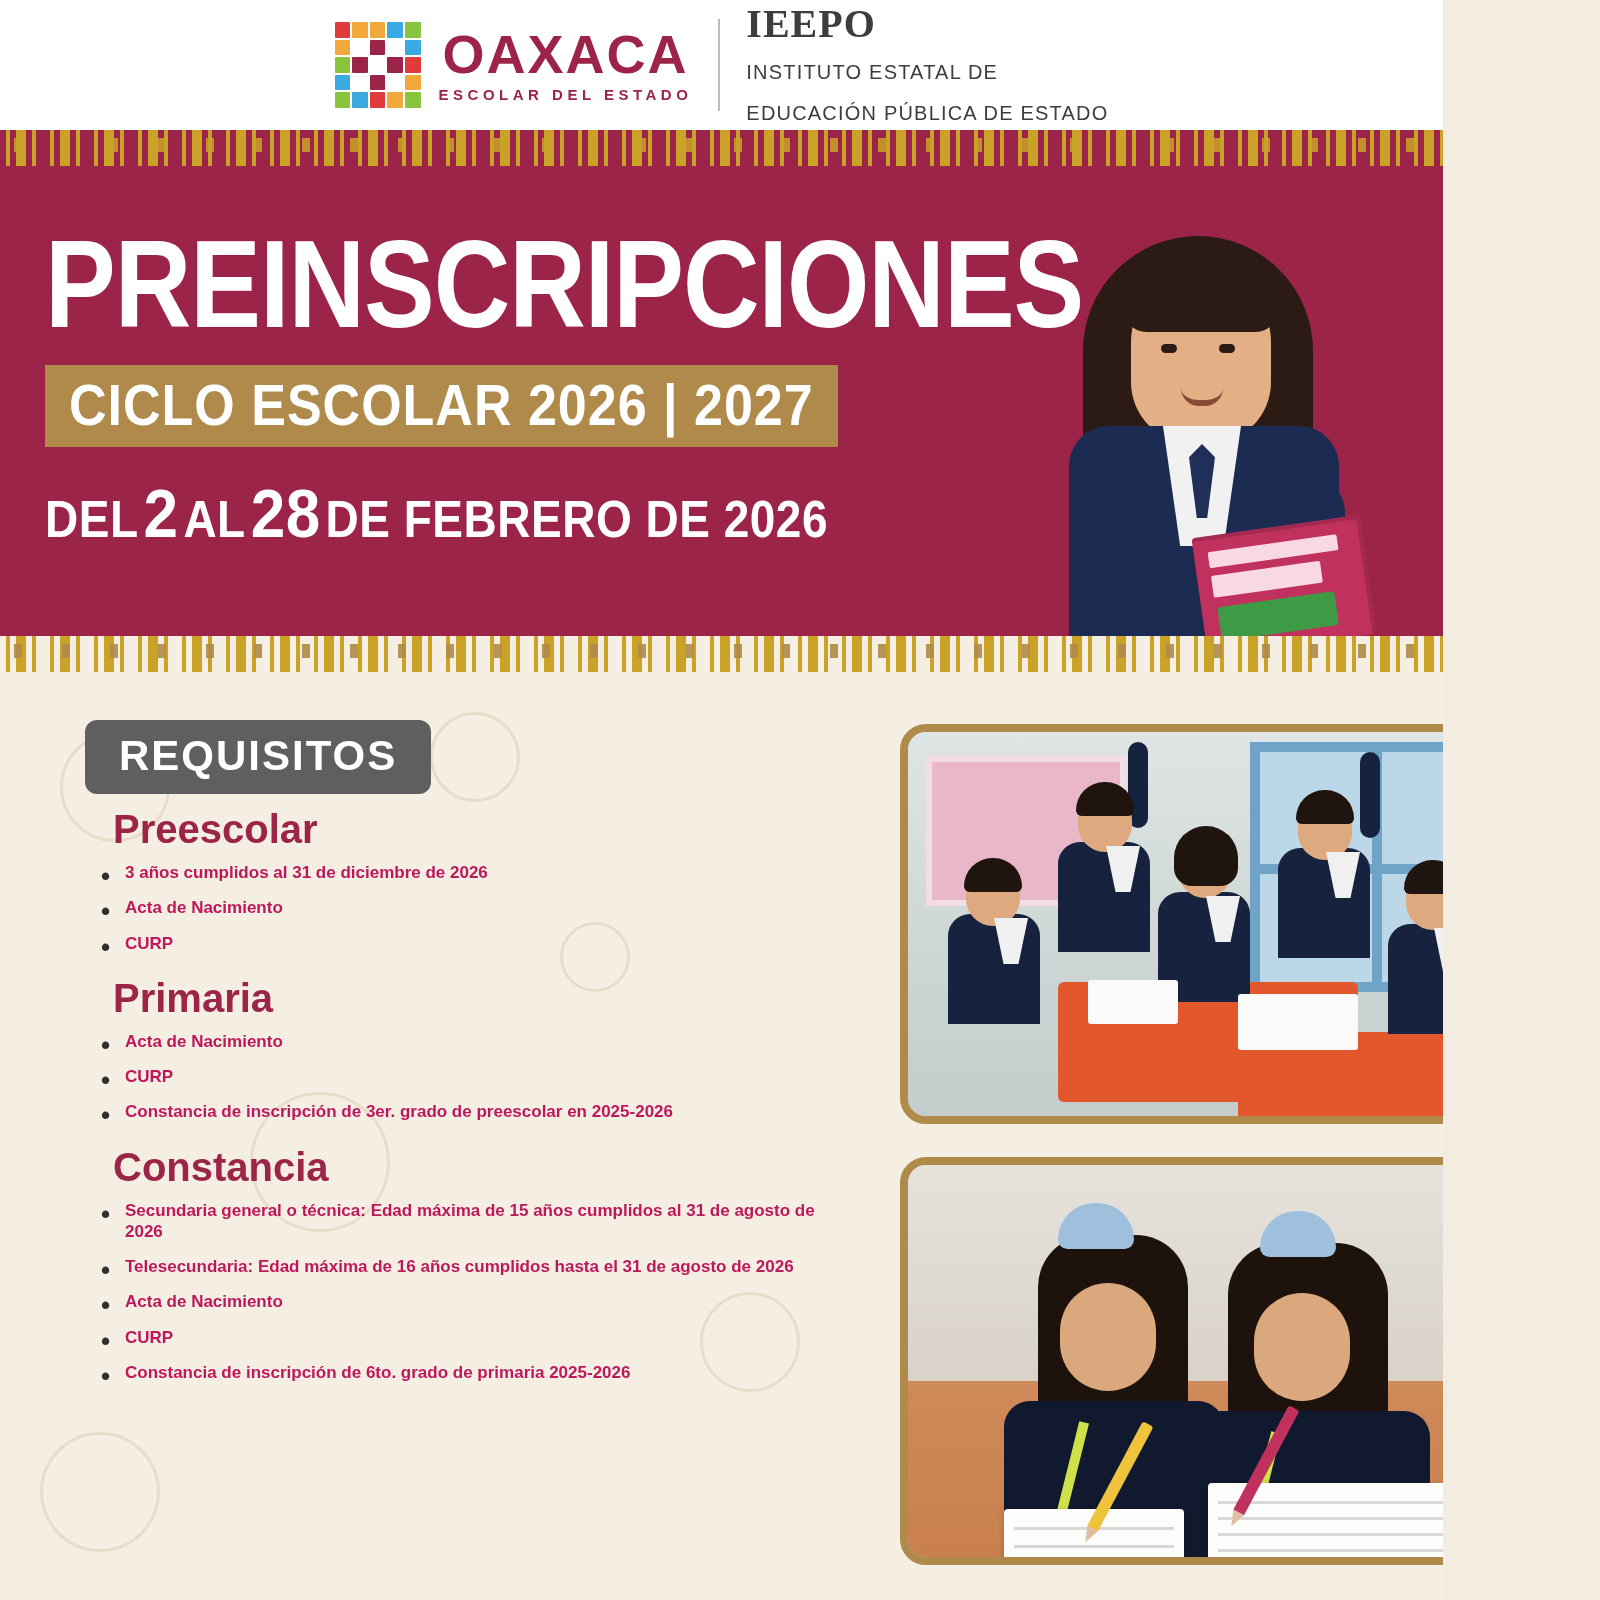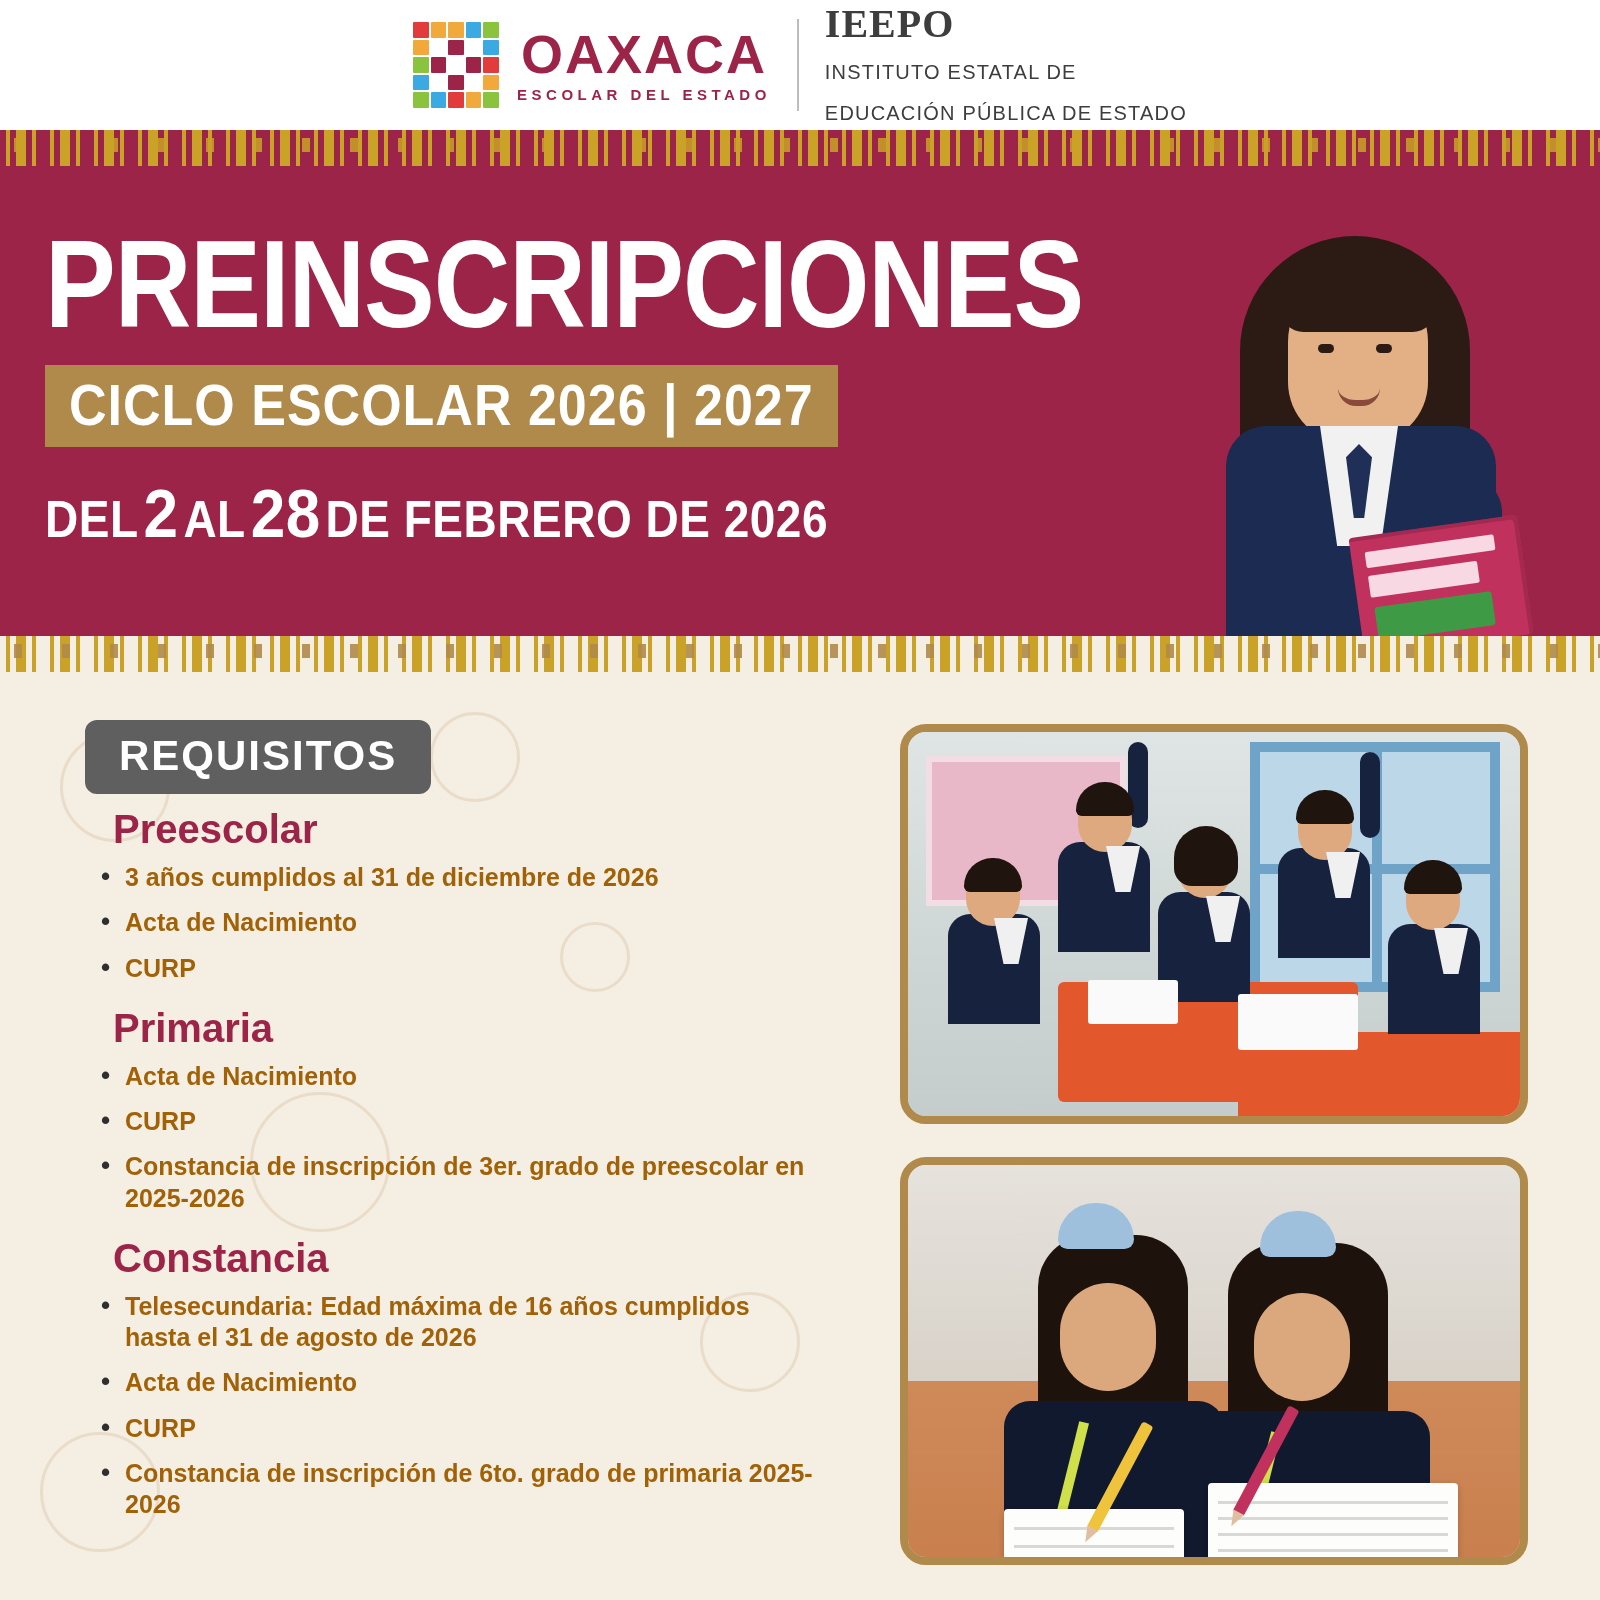--- a/index.html
+++ b/index.html
@@ -2,21 +2,21 @@
 <html lang="es"><head>
 <meta charset="utf-8">
 <style>
   * { box-sizing: border-box; margin: 0; padding: 0; }
   html, body {
     width: 1600px; height: 1600px;
     font-family: "Liberation Sans", sans-serif;
     background: #f3ece1;
     overflow: hidden;
   }
-  .poster { position: relative; width: 1600px; height: 1600px; background: #f5eee2; }
+  .poster { position: relative; width: 1443px; height: 1600px; background: #f5eee2; }
 
   
   .header {
     height: 130px; background: #ffffff;
     display: flex; align-items: center; justify-content: center; gap: 26px;
   }
   .oax-logo { display: flex; align-items: center; gap: 18px; }
   .glyph-grid {
     width: 86px; height: 86px;
     display: grid; grid-template-columns: repeat(5, 1fr); grid-template-rows: repeat(5, 1fr);
@@ -120,21 +120,21 @@
     background: #5f5f5f; color: #fff; padding: 12px 34px 14px;
     border-radius: 12px; font-size: 42px; font-weight: 700; letter-spacing: 2px;
   }
 
   .req-list { position: absolute; left: 95px; top: 135px; width: 720px; }
   .sec-title { font-size: 40px; font-weight: 700; color: #9d2449; margin: 22px 0 10px 18px; }
   .sec-title.first { margin-top: 0; }
   ul.items { list-style: none; }
   ul.items li {
     position: relative; padding-left: 30px; margin-bottom: 14px;
-    font-size: 25px; font-weight: 700; color: #a16207; line-height: 1.25;
+    font-size: 17px; font-weight: 700; color: #be185d; line-height: 1.25;
   }
   ul.items li::before {
     content: "•"; position: absolute; left: 6px; top: -2px; font-size: 26px; color: #2f2f2f;
   }
 
   
   .photo-card {
     position: absolute; border: 8px solid #b08a4a; border-radius: 26px; overflow: hidden;
     background: #cfd8dc;
   }
@@ -280,20 +280,21 @@
 
       <div class="sec-title">Primaria</div>
       <ul class="items">
         <li>Acta de Nacimiento</li>
         <li>CURP</li>
         <li>Constancia de inscripción de 3er. grado de preescolar en 2025-2026</li>
       </ul>
 
       <div class="sec-title">Constancia</div>
       <ul class="items">
+        <li>Secundaria general o técnica: Edad máxima de 15 años cumplidos al 31 de agosto de 2026</li>
         <li>Telesecundaria: Edad máxima de 16 años cumplidos hasta el 31 de agosto de 2026</li>
         <li>Acta de Nacimiento</li>
         <li>CURP</li>
         <li>Constancia de inscripción de 6to. grado de primaria 2025-2026</li>
       </ul>
     </div>
 
     <div class="photo-card photo-top">
       <div class="scene">
         <div class="wall"></div>

